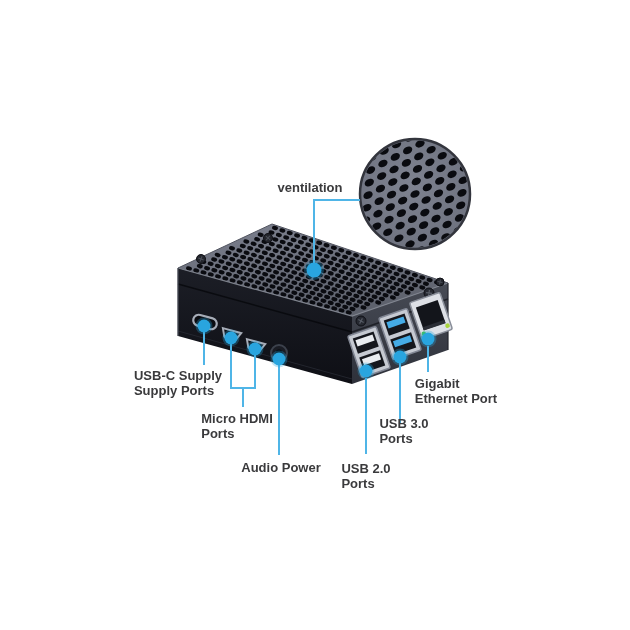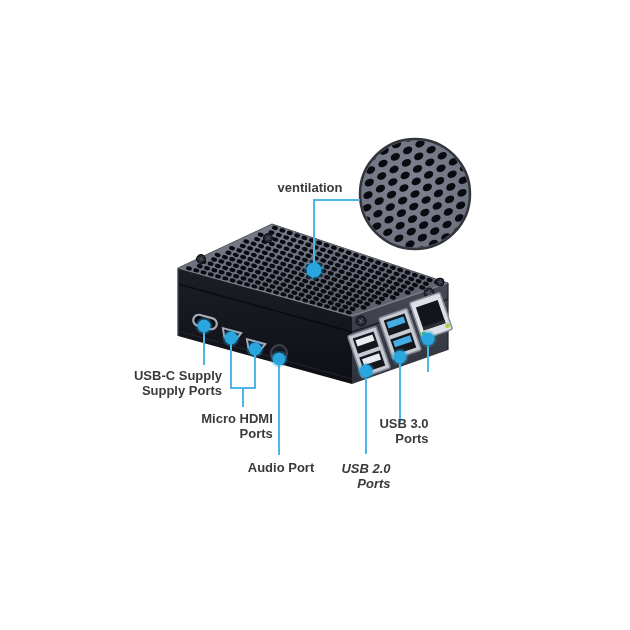--- a/index.html
+++ b/index.html
@@ -18,33 +18,33 @@
     position:relative;
     width:630px;height:630px;
     background:#fff;
     overflow:hidden;
     font-family:"Liberation Sans", sans-serif;
   }
   .stage svg{position:absolute;left:0;top:0;}
   .label{
     position:absolute;
     transform:translate(-50%,-50%);
-    text-align:right;
+    text-align:left;
     white-space:nowrap;
     font-size:13px;
     font-weight:700;
     line-height:14.5px;
     color:var(--text);
   }
   .label .ln{display:block;}
   .lbl-ventilation{left:310px;top:188px;}
   .lbl-usb-c{left:178px;top:383px;}
   .lbl-micro-hdmi{left:237px;top:426px;}
   .lbl-audio{left:281px;top:468px;}
-  .lbl-usb2{left:366px;top:476px;font-style:italic;}
+  .lbl-usb2{left:366px;top:476px;}
   .lbl-usb3{left:404px;top:431px;}
   .lbl-ethernet{left:456px;top:391px;}
 </style>
 </head>
 <body>
 
 <div class="stage">
 
 <svg width="630" height="630" viewBox="0 0 630 630">
   <defs>
@@ -564,24 +564,28 @@
 </div>
 <div class="label lbl-usb-c">
   <span class="ln">USB-C Supply</span>
   <span class="ln">Supply Ports</span>
 </div>
 <div class="label lbl-micro-hdmi">
   <span class="ln">Micro HDMI</span>
   <span class="ln">Ports</span>
 </div>
 <div class="label lbl-audio">
-  <span class="ln">Audio Port</span>
+  <span class="ln">Audio Power</span>
 </div>
 <div class="label lbl-usb2">
   <span class="ln">USB 2.0</span>
   <span class="ln">Ports</span>
 </div>
 <div class="label lbl-usb3">
   <span class="ln">USB 3.0</span>
   <span class="ln">Ports</span>
 </div>
+<div class="label lbl-ethernet">
+  <span class="ln">Gigabit</span>
+  <span class="ln">Ethernet Port</span>
+</div>
 
 </div>
 
 </body></html>

